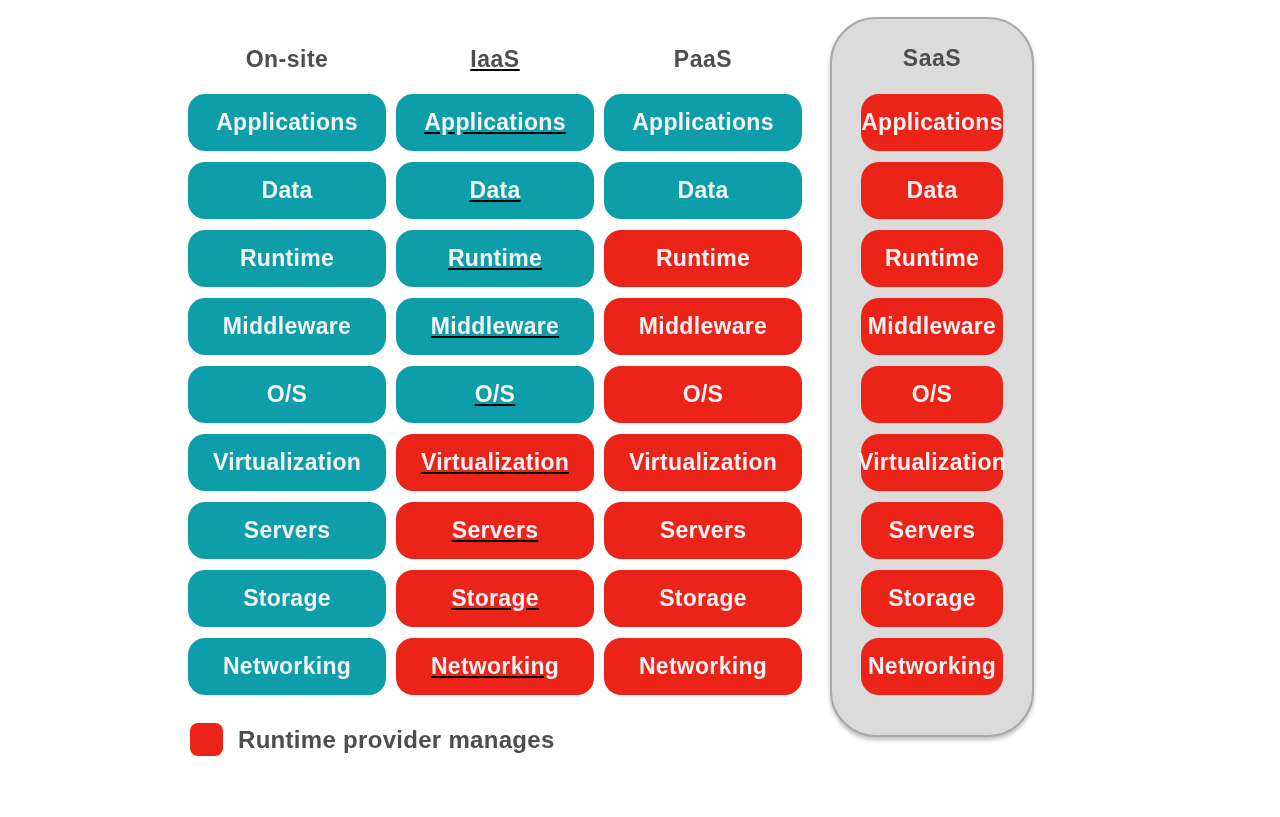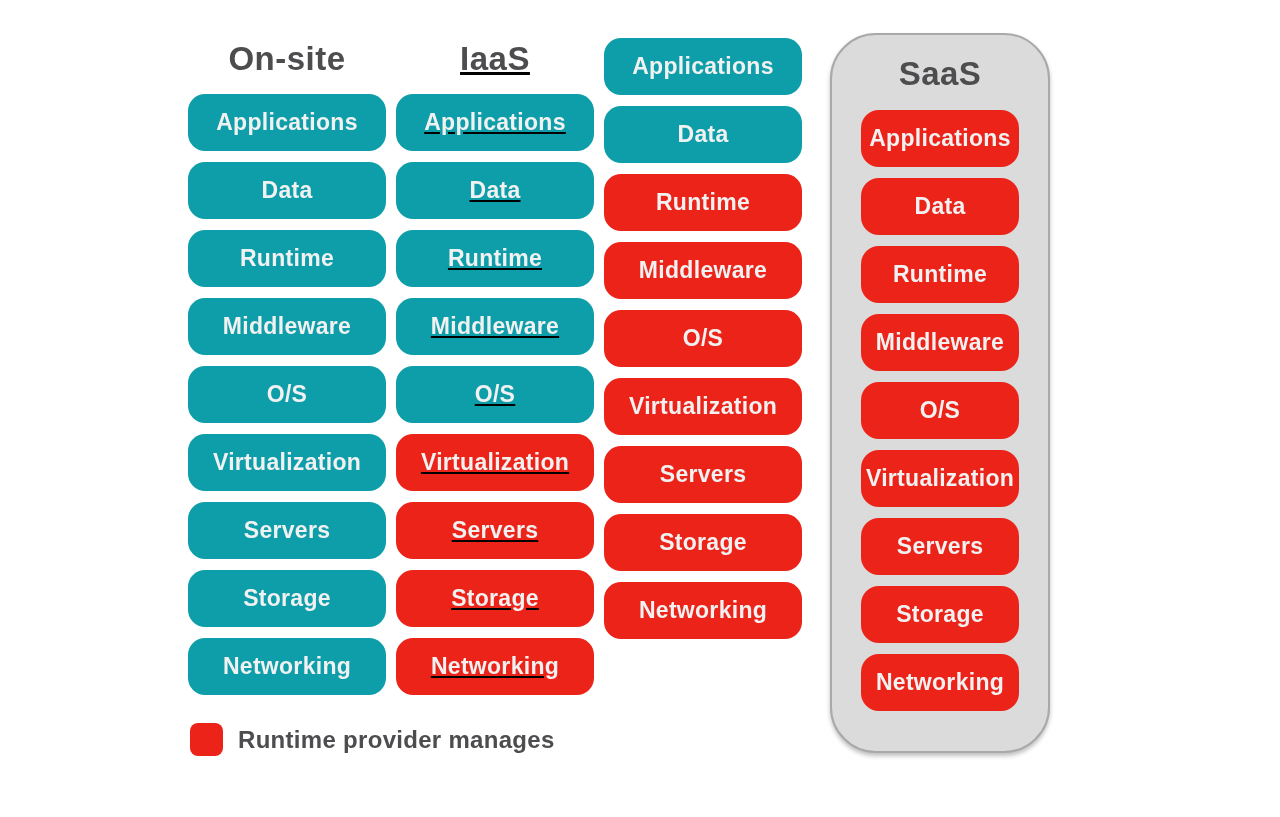--- a/index.html
+++ b/index.html
@@ -16,21 +16,21 @@
   }
   .col {
     position: absolute; top: 38px; width: 198px;
   }
   .col-1 { left: 188px; }
   .col-2 { left: 396px; text-decoration: underline; }
   .col-3 { left: 604px; }
   .col-header {
     height: 42px; line-height: 42px;
     text-align: center;
-    font-size: 33px; font-weight: bold;
+    font-size: 23px; font-weight: bold;
     color: var(--heading, #4d4d4f);
     letter-spacing: 0.5px;
     margin-bottom: 14px;
   }
   .pill {
     height: 57px; width: 100%;
     border-radius: 17px;
     margin-bottom: 11px;
     display: flex; align-items: center; justify-content: center;
     font-size: 23px; font-weight: 600;
@@ -38,27 +38,26 @@
     letter-spacing: 0.3px;
     text-align: right;
   }
   .pill[data-owner="you"] { background: var(--you, #0d9ea9); }
   .pill[data-owner="provider"] { background: var(--provider, #eb2318); }
   .legend-swatch[data-owner="you"] { background: var(--you, #0d9ea9); }
   .legend-swatch[data-owner="provider"] { background: var(--provider, #eb2318); }
 
   .saas-panel {
     position: absolute; left: 830px; top: 17px;
-    width: 220px; height: 720px;
+    width: 204px; height: 720px;
     background: var(--panel, #dbdbdb);
     border: 2px solid var(--panel_border, #a9a9a9);
     border-radius: 46px;
     box-shadow: 0 3px 4px rgba(0,0,0,0.25);
     padding: 0 29px;
-    margin-top: 16px;
   }
   .saas-panel .col-header { margin-top: 18px; margin-bottom: 15px; }
   .saas-panel .pill { border-radius: 18px; }
 
   .legend {
     position: absolute; left: 190px; top: 723px;
   }
   .legend-row {
     display: flex; align-items: center;
     height: 33px; margin-bottom: 11px;
@@ -100,20 +99,21 @@
     <div class="pill" data-owner="you">Runtime</div>
     <div class="pill" data-owner="you">Middleware</div>
     <div class="pill" data-owner="you">O/S</div>
     <div class="pill" data-owner="provider">Virtualization</div>
     <div class="pill" data-owner="provider">Servers</div>
     <div class="pill" data-owner="provider">Storage</div>
     <div class="pill" data-owner="provider">Networking</div>
   </div>
 
   <div class="col col-3">
+    <div class="col-header">PaaS</div>
     <div class="pill" data-owner="you">Applications</div>
     <div class="pill" data-owner="you">Data</div>
     <div class="pill" data-owner="provider">Runtime</div>
     <div class="pill" data-owner="provider">Middleware</div>
     <div class="pill" data-owner="provider">O/S</div>
     <div class="pill" data-owner="provider">Virtualization</div>
     <div class="pill" data-owner="provider">Servers</div>
     <div class="pill" data-owner="provider">Storage</div>
     <div class="pill" data-owner="provider">Networking</div>
   </div>

